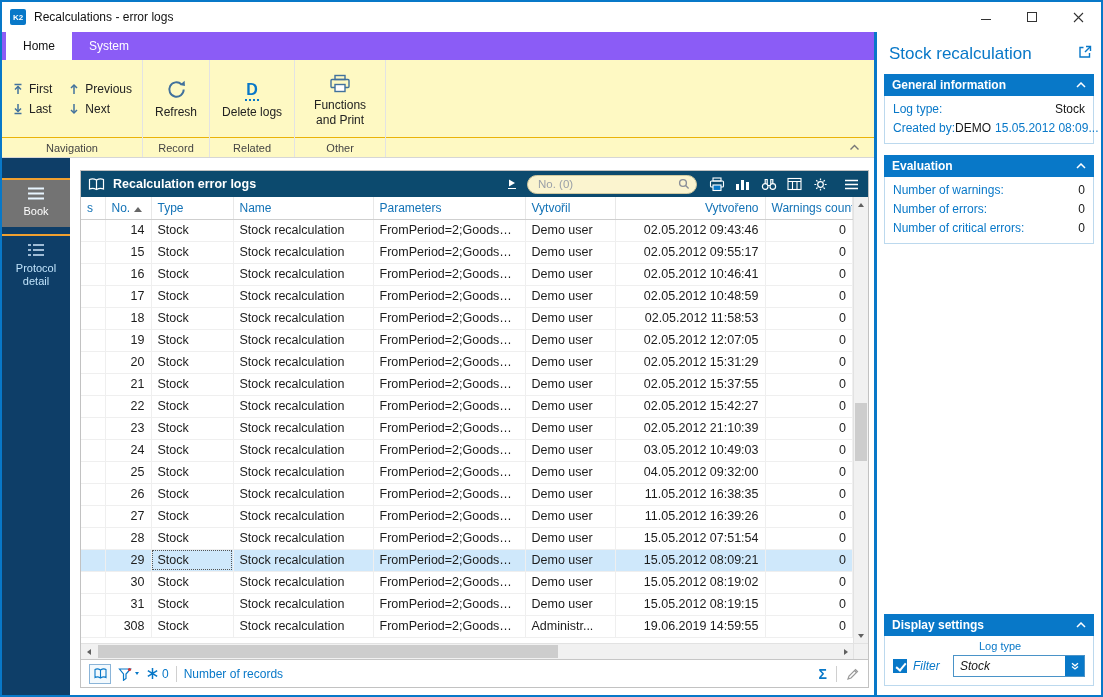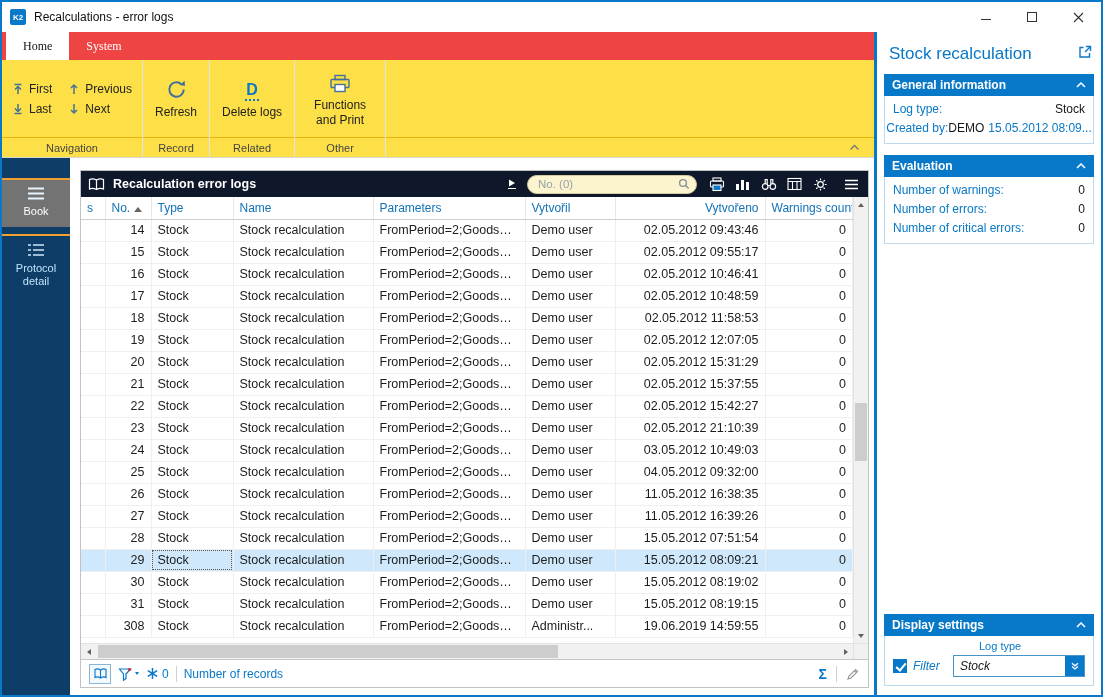--- a/index.html
+++ b/index.html
@@ -7,45 +7,45 @@
 .window{width:1103px;height:697px;border:2px solid #0878c8;background:#fff;display:flex;flex-direction:column;overflow:hidden;}
 
 .titlebar{flex:0 0 30px;display:flex;align-items:center;padding-left:8px;background:#fff;}
 .app-badge{width:16px;height:16px;border-radius:2px;background:#0878c8;color:#fff;font-size:8px;font-weight:bold;display:flex;align-items:center;justify-content:center;}
 .title-text{margin-left:8px;font-size:12px;color:#111;}
 .win-controls{margin-left:auto;display:flex;align-self:stretch;}
 .win-btn{width:46px;display:flex;align-items:center;justify-content:center;}
 
 .main-row{flex:1;display:flex;min-height:0;}
 .left-part{flex:0 0 872px;display:flex;flex-direction:column;min-width:0;}
-.tabstrip{flex:0 0 28px;background:#ef4444;display:flex;padding-left:4px;font-family:Liberation Serif, serif;}
+.tabstrip{flex:0 0 28px;background:#8b5cf6;display:flex;padding-left:4px;}
 .tab{padding:0 17px;display:flex;align-items:center;font-size:12px;color:#fff;}
 .tab.active{background:#fff;color:#111;}
-.ribbon{flex:0 0 98px;background:#fde047;border-bottom:1px solid #d6d6d6;display:flex;}
+.ribbon{flex:0 0 98px;background:#fef9c3;border-bottom:1px solid #d6d6d6;display:flex;}
 .rgroup{display:flex;flex-direction:column;border-right:1px solid #e3e3e3;}
 .rgroup.filler{flex:1;border-right:none;}
 .rgroup-buttons{flex:1;display:flex;align-items:center;justify-content:center;padding:4px 10px;gap:8px;}
 .rgroup-label{flex:0 0 20px;border-top:1px solid #eab308;display:flex;align-items:center;justify-content:center;font-size:11px;color:#444;}
 .filler-label{justify-content:flex-end;padding-right:14px;}
 .nav-grid{display:grid;grid-template-columns:auto auto;column-gap:16px;row-gap:6px;align-items:center;}
 .nav-btn{display:flex;align-items:center;gap:5px;font-size:12px;color:#222;}
 .big-btn{display:flex;flex-direction:column;align-items:center;font-size:12px;color:#222;text-align:center;line-height:1.2;padding:1px 2px;}
 .big-btn .bicon{height:24px;display:flex;align-items:flex-end;justify-content:center;margin-bottom:4px;}
 .big-btn .blabel{max-width:66px;}
 .d-glyph{font-size:16px;font-weight:bold;color:#0878c8;border-bottom:2px dotted #0878c8;line-height:1;padding:0 1px 1px;}
 
 .work-row{flex:1;display:flex;min-height:0;}
 .sidebar{flex:0 0 68px;background:#0e3e68;padding-top:20px;display:flex;flex-direction:column;}
 .side-item{border-top:2px solid #f0a030;display:flex;flex-direction:column;align-items:center;gap:5px;padding:7px 2px 9px;color:#bfe2fa;font-size:11px;text-align:center;line-height:1.2;}
 .side-item.active{background:#737373;color:#fff;}
 .side-item + .side-item{margin-top:7px;}
 
 .grid-col{flex:1;display:flex;padding:12px 5px 7px 10px;min-width:0;}
 .grid-area{flex:1;display:flex;flex-direction:column;border:1px solid #c2c2c2;min-width:0;background:#fff;}
-.gridbar{flex:0 0 26px;background:#0f172a;display:flex;align-items:center;gap:7px;padding:0 7px;}
+.gridbar{flex:0 0 26px;background:#0c4a6e;display:flex;align-items:center;gap:7px;padding:0 7px;}
 .gridbar-title{color:#fff;font-weight:bold;font-size:12.5px;margin-left:1px;}
 .gb-spacer{flex:1;}
 .expander{display:flex;flex-direction:column;align-items:center;gap:1px;margin-right:4px;}
 .exp-line{width:8px;height:1px;background:#fff;}
 .search-wrap{position:relative;margin-right:3px;}
 .search-input{width:170px;height:19px;border-radius:10px;border:1px solid #d2caa0;background:#fbf4cf;padding:0 24px 0 10px;font-size:11.5px;color:#444;font-family:inherit;outline:none;}
 .search-input::placeholder{color:#9aa0a8;opacity:1;}
 .search-glass{position:absolute;right:7px;top:3px;}
 .gb-icon{display:flex;align-items:center;justify-content:center;width:19px;height:20px;}
 .gb-burger{margin-left:5px;}
@@ -87,21 +87,21 @@
 .sb-sigma{color:#0878c8;font-size:14px;font-weight:bold;line-height:1;}
 
 .right-panel{flex:1;border-left:3px solid #0878c8;background:#fff;display:flex;flex-direction:column;min-width:0;}
 .panel-title-row{display:flex;align-items:flex-start;padding:13px 9px 10px 12px;}
 .panel-title{color:#0878c8;font-size:17px;flex:1;line-height:1.1;}
 .psection{margin:0 7px;}
 .psection.gap{margin-bottom:11px;}
 .psec-header{height:22px;background:#0878c8;color:#fff;font-weight:bold;font-size:12px;display:flex;align-items:center;padding:0 8px;}
 .psec-chevron{margin-left:auto;display:flex;}
 .psec-body{border:1px solid #bcd9ee;border-top:none;padding:4px 0 5px;background:#fff;}
-.prow{display:flex;align-items:center;padding:2.5px 8px;font-size:12px;justify-content:center;}
+.prow{display:flex;align-items:center;padding:2.5px 8px;font-size:12px;}
 .plabel{color:#0878c8;white-space:nowrap;}
 .pvalue{margin-left:auto;color:#161616;white-space:nowrap;}
 .pvalue .pdate{color:#0878c8;margin-left:4px;}
 .panel-spacer{flex:1;}
 .psection.bottom{margin-bottom:9px;}
 .display-body{padding:4px 8px 8px;}
 .logtype-label{width:132px;margin-left:auto;font-size:11px;color:#0878c8;padding-left:26px;}
 .display-row{display:flex;align-items:center;margin-top:3px;font-style:italic;}
 .filter-wrap{display:flex;align-items:center;gap:6px;color:#0878c8;font-size:12px;}
 .checkbox{width:14px;height:14px;border:1px solid #0878c8;background:#fff;position:relative;flex:0 0 14px;}

